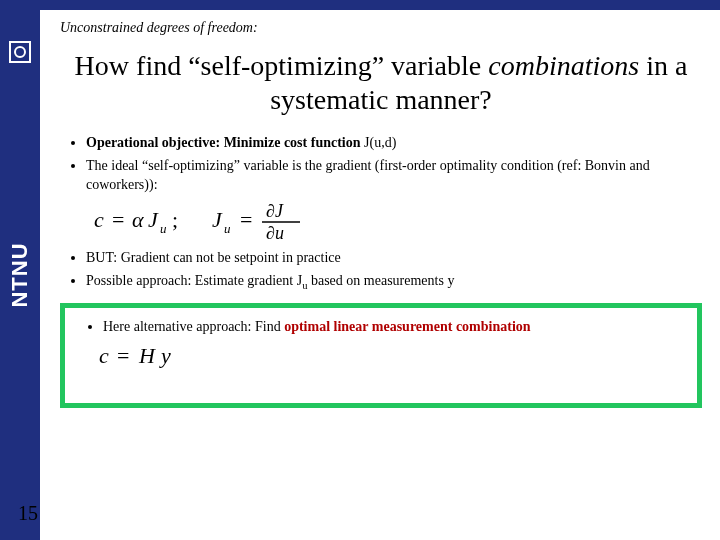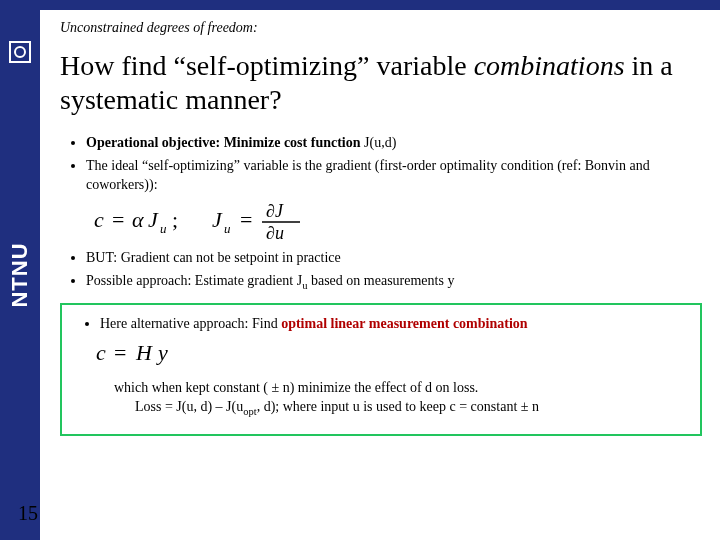--- a/index.html
+++ b/index.html
@@ -5,28 +5,28 @@
   * { margin: 0; padding: 0; box-sizing: border-box; }
   html, body { width: 720px; height: 540px; font-family: "Times New Roman", Times, serif; background: #fff; color: #000; }
   .slide { position: relative; width: 720px; height: 540px; }
   .topbar { position: absolute; left: 0; top: 0; width: 100%; height: 10px; background: #1f2f7f; }
   .sidebar { position: absolute; left: 0; top: 10px; width: 40px; height: 530px; background: #1f2f7f; display: flex; flex-direction: column; align-items: center; justify-content: center; }
   .ntnu { transform: rotate(-90deg); color: #fff; font-family: Arial, Helvetica, sans-serif; font-weight: 700; font-size: 22px; letter-spacing: 1px; white-space: nowrap; }
   .logo { position: absolute; top: 30px; left: 8px; }
   .logo svg { display: block; }
   .content { position: absolute; left: 60px; top: 20px; right: 18px; bottom: 14px; }
   .overline { font-style: italic; font-size: 14px; margin-bottom: 13px; }
-  .title { font-size: 28px; line-height: 1.2; margin-bottom: 18px; }
+  .title { font-size: 28px; line-height: 1.2; margin-bottom: 18px; text-align: center; }
   .title .comb { font-style: italic; }
   ul.main { list-style: disc; padding-left: 26px; font-size: 14px; }
   ul.main > li { margin-bottom: 4px; line-height: 1.35; }
   .eq { margin: 6px 0 4px 34px; }
   .eq-sm { margin: 2px 0 6px 18px; }
   ul.sub { list-style: disc; padding-left: 70px; font-size: 11px; margin-bottom: 4px; }
-  .boxed { border: 2px solid #22c55e; padding: 10px 12px 14px 12px; margin-top: 10px; }
+  .boxed { border: 5px solid #22c55e; padding: 10px 12px 22px 12px; margin-top: 10px; }
   .boxed ul { list-style: disc; padding-left: 26px; font-size: 14px; }
   .boxed li { margin-bottom: 6px; line-height: 1.35; }
   .indent { margin-left: 40px; font-size: 14px; line-height: 1.4; }
   .pagenum { position: absolute; left: 18px; bottom: 15px; font-size: 20px; font-family: Liberation Serif, serif; }
   .hl { color: #b00000; font-weight: 700; }
   b { font-weight: 700; }
   sub { font-size: 0.75em; }
 </style>
 </head>
 <body>
@@ -93,22 +93,18 @@
 
       <div class="eq-sm">
         <svg width="120" height="28" viewBox="0 0 120 28">
           <text x="4" y="20" font-family="Times New Roman" font-size="22" font-style="italic">c</text>
           <text x="22" y="20" font-family="Times New Roman" font-size="22">=</text>
           <text x="44" y="20" font-family="Times New Roman" font-size="22" font-style="italic">H</text>
           <text x="66" y="20" font-family="Times New Roman" font-size="22" font-style="italic">y</text>
         </svg>
       </div>
 
-      <div class="indent">
-        <span>which when kept constant ( ± n) minimize the effect of d on loss.</span><br>
-        &nbsp;&nbsp;&nbsp;&nbsp;&nbsp;&nbsp;<span>Loss = J(u, d) – J(u</span><sub>opt</sub><span>, d);  where input u is used to keep c = constant ± n</span>
-      </div>
 
     </div>
   </div>
 
   <div class="pagenum">15</div>
 </div>
 
 </body></html>

